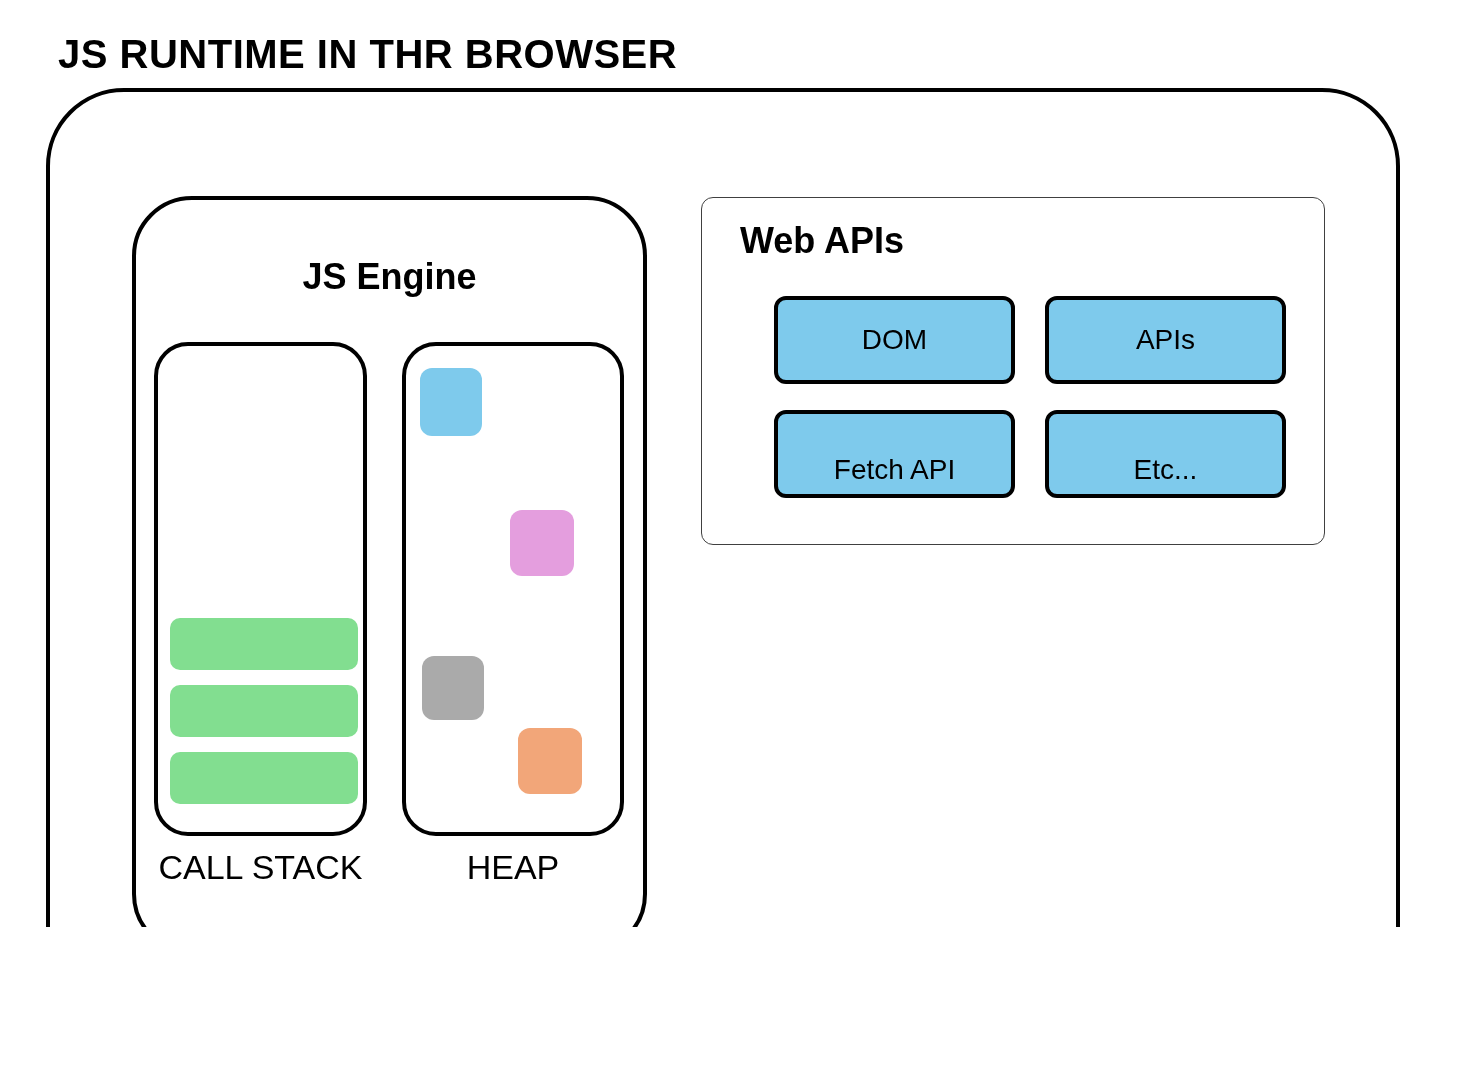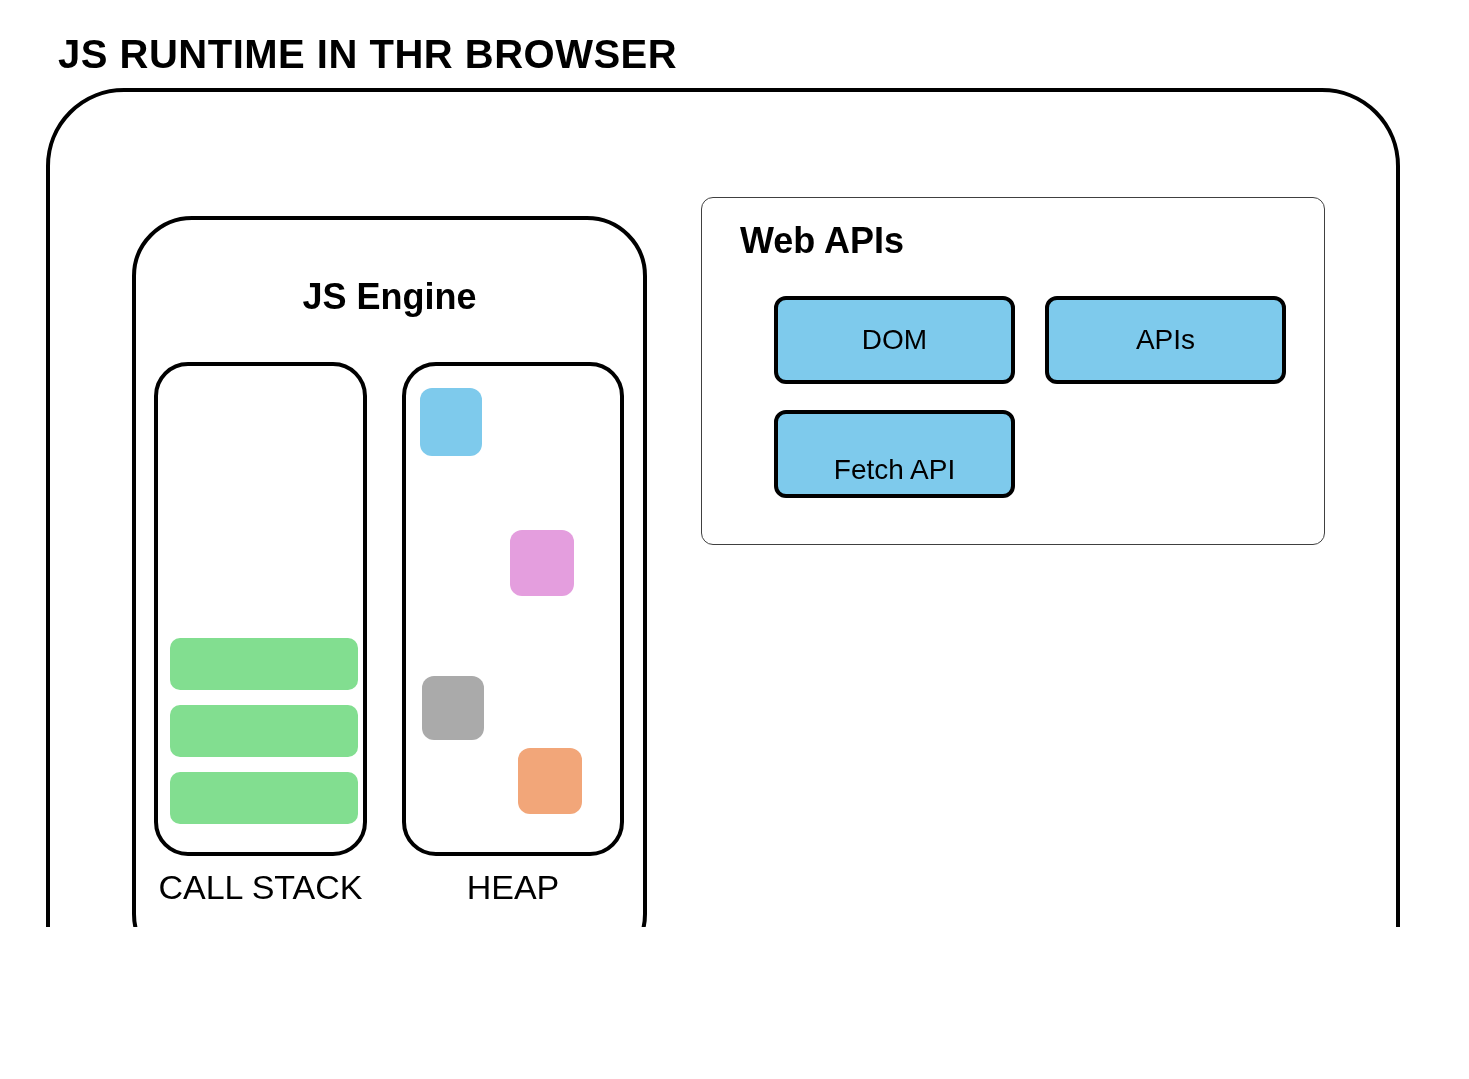--- a/index.html
+++ b/index.html
@@ -49,21 +49,20 @@
   .engine-box {
     position: absolute;
     left: 82px;
     top: 104px;
     width: 515px;
     height: 758px;
     border: 4px solid #000000;
     border-radius: 60px;
     background: #ffffff;
     box-sizing: border-box;
-    margin-top: 20px;
   }
   .engine-title {
     position: absolute;
     left: 0;
     top: 56px;
     width: 100%;
     text-align: center;
     font-size: 36px;
     font-weight: bold;
     color: #000000;
@@ -208,17 +207,18 @@
     </div>
 
     <div class="webapis-box">
 
       <div class="webapis-title">Web APIs</div>
 
       <div class="api-grid">
         <div class="api-box" style="background-color: rgb(126, 202, 236);">DOM</div>
         <div class="api-box" style="background-color: rgb(126, 202, 236);">APIs</div>
         <div class="api-box row-second" style="background-color: rgb(126, 202, 236);">Fetch API</div>
+        <div class="api-box row-second" style="background-color: rgb(126, 202, 236);">Etc...</div>
       </div>
     </div>
 
   </div>
 </div>
 
 </body></html>

